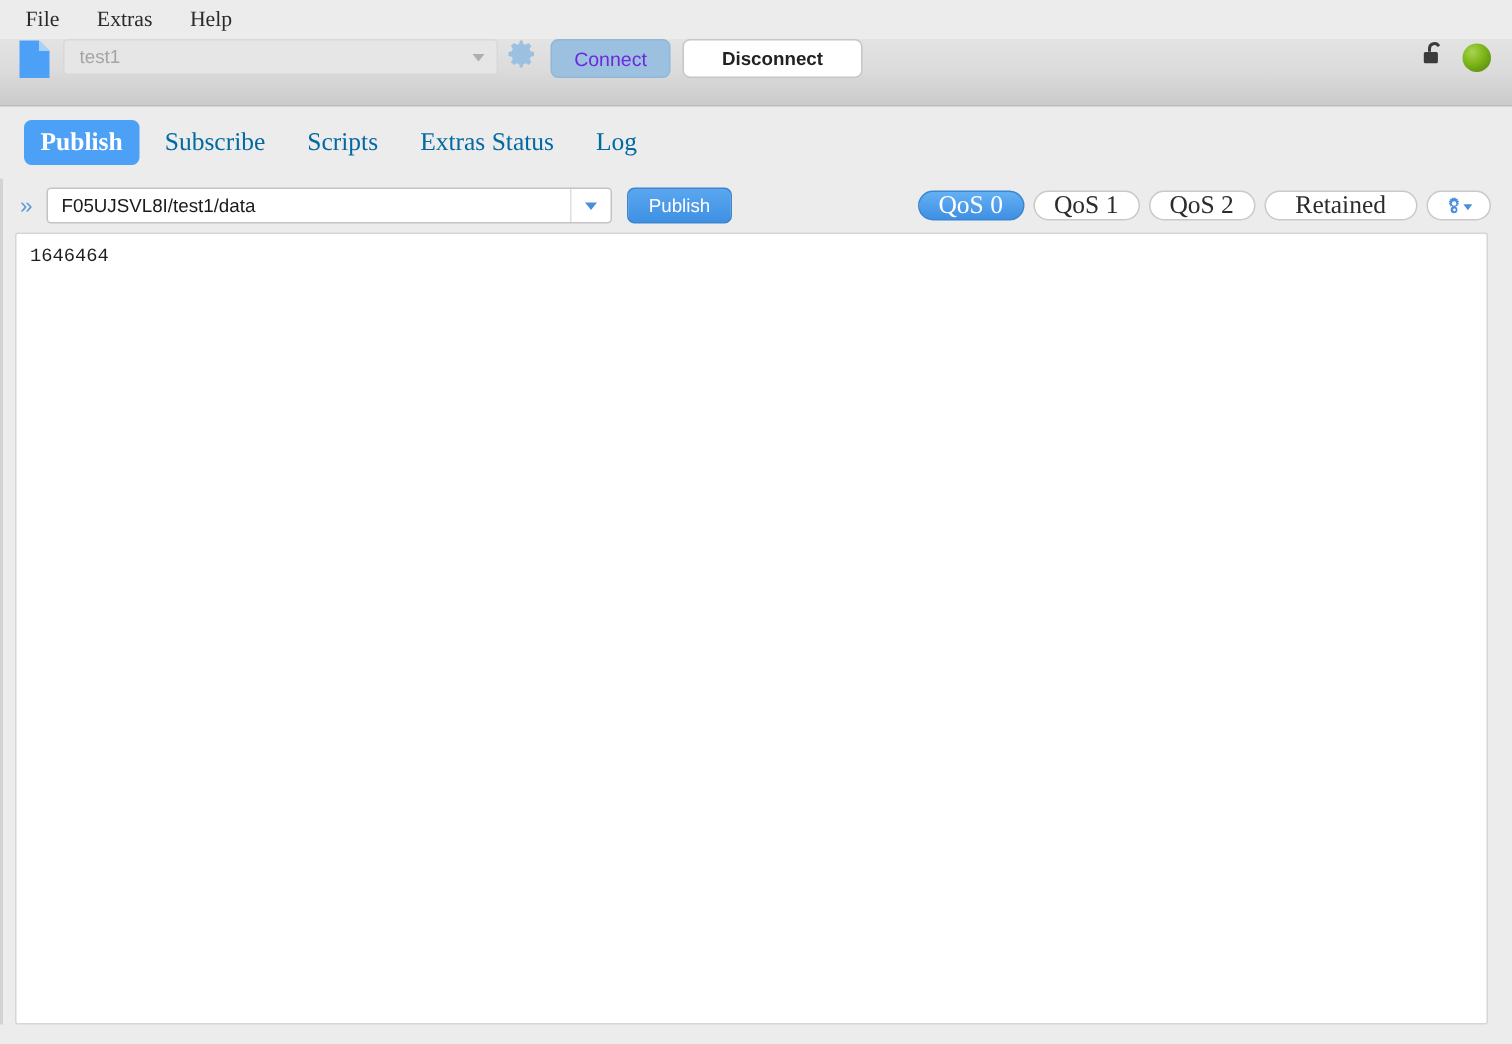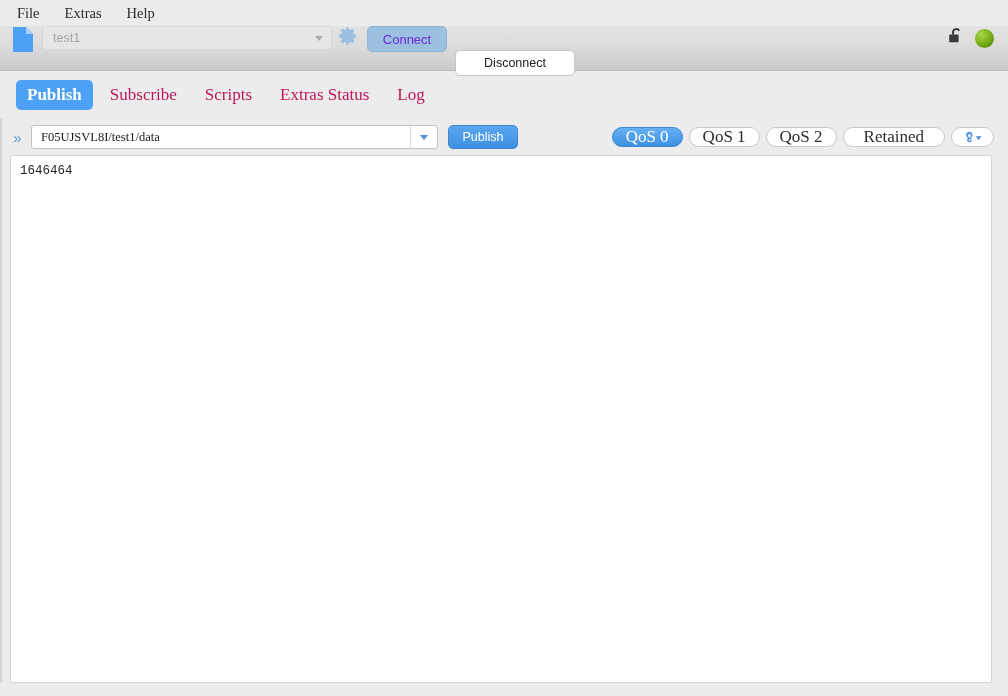--- a/index.html
+++ b/index.html
@@ -103,23 +103,22 @@
     background: #9cc0e0;
     color: #6d28d9;
     border: 1px solid #92b6d6;
     margin-right: 8px;
   }
   .btn-disconnect {
     width: 120px;
     background: #ffffff;
     color: #222;
     border: 1px solid #c6c6c6;
-    font-weight: normal;
-    font-size: 12.5px;
-    margin-top: 24px;
+    font-weight: bold;
+    font-size: 12.5px;
   }
 
   .toolbar-right {
     margin-left: auto;
     display: flex;
     align-items: center;
     gap: 9px;
   }
   .status-dot {
     width: 19px; height: 19px;
@@ -132,21 +131,21 @@
     height: 48px;
     background: #ececec;
     display: flex;
     align-items: center;
     padding-left: 16px;
     box-sizing: border-box;
   }
   .tab {
     font-family: "Liberation Serif", serif;
     font-size: 17px;
-    color: #be185d;
+    color: #0369a1;
     padding: 5px 11px;
     margin-right: 6px;
     border-radius: 5px;
     cursor: default;
     white-space: nowrap;
   }
   .tab.active {
     background: #4ca1f7;
     color: #ffffff;
     font-weight: bold;
@@ -175,30 +174,29 @@
   }
   .expand-icon {
     color: #5b9bd5;
     font-size: 15px;
     margin-right: 7px;
     line-height: 1;
     width: 13px;
     text-align: center;
   }
   .topic-combo {
-    width: 407px;
+    width: 377px;
     height: 24px;
     background: #ffffff;
     border: 1px solid #c3c3c3;
     border-radius: 3px;
     display: flex;
     align-items: center;
     box-sizing: border-box;
     overflow: hidden;
-    font-family: Liberation Serif, serif;
   }
   .topic-combo .topic-value {
     flex: 1;
     font-size: 12.5px;
     color: #1a1a1a;
     padding: 0 6px 0 9px;
     white-space: nowrap;
     overflow: hidden;
   }
   .topic-combo .drop {

